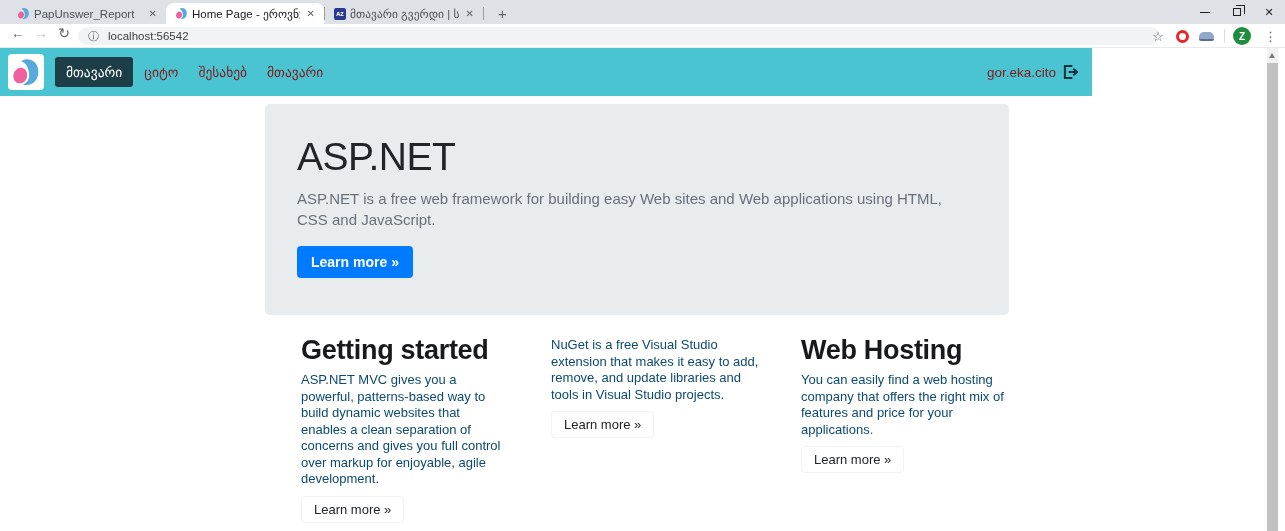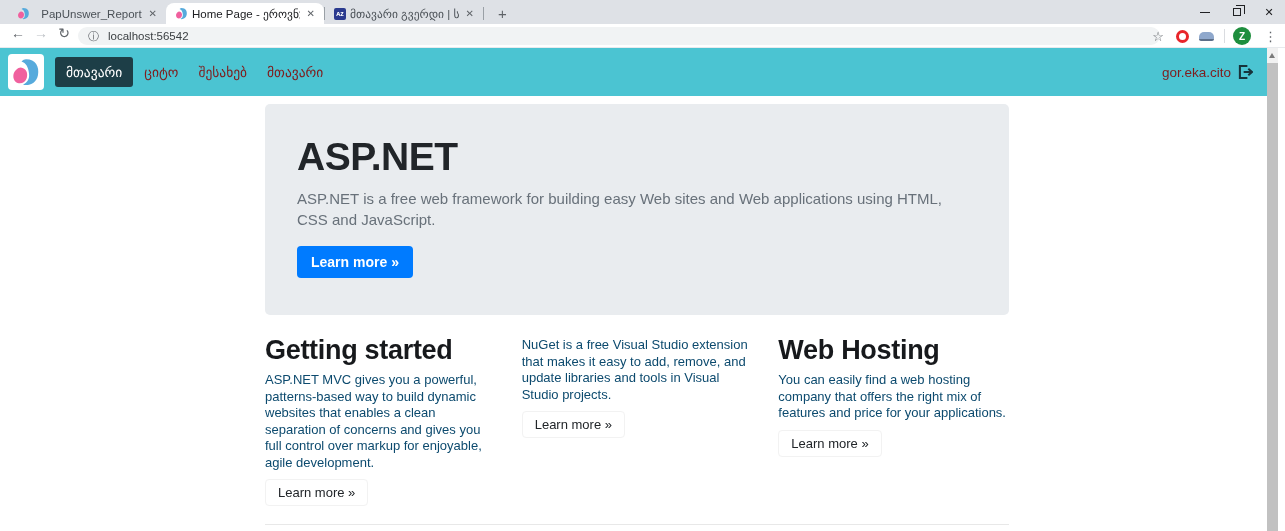--- a/index.html
+++ b/index.html
@@ -2,21 +2,21 @@
 <html lang="en"><head>
 <meta charset="utf-8">
 <style>
   * { margin:0; padding:0; box-sizing:border-box; }
   html,body { width:1285px; height:531px; overflow:hidden; }
   body { font-family:"Liberation Sans", sans-serif; background:#fff; position:relative; }
 
   
   .tabstrip { position:absolute; top:0; left:0; width:1285px; height:24px; background:#dee1e6; }
   .tabs { position:absolute; left:8px; top:0; height:24px; display:flex; align-items:flex-end; }
-  .tab { width:158px; height:21px; display:flex; align-items:center; padding:0 6px 0 9px; font-size:11.5px; color:#4b5157; position:relative; cursor:default;text-align:right; }
+  .tab { width:158px; height:21px; display:flex; align-items:center; padding:0 6px 0 9px; font-size:11.5px; color:#4b5157; position:relative; cursor:default; }
   .tab.active { background:#fff; border-radius:8px 8px 0 0; color:#202124; }
   .tab .title { flex:1; white-space:nowrap; overflow:hidden; margin:0 4px; }
   .tab .close { font-size:10px; color:#5f6368; padding:1px 3px; border-radius:50%; }
   .tab-sep { width:1px; height:13px; background:#9aa0a6; margin-bottom:4px; }
   .favicon-swirl { width:13px; height:13px; flex:0 0 13px; }
   .favicon-blue { width:12px; height:12px; flex:0 0 12px; background:#2b3a8f; border-radius:2px; color:#fff; font-size:7px; font-weight:bold; display:flex; align-items:center; justify-content:center; }
   .newtab { font-size:15px; color:#5f6368; margin:0 0 2px 8px; padding:0 6px; }
   .win-controls { position:absolute; right:0; top:0; height:24px; display:flex; }
   .win-btn { width:32px; height:24px; display:flex; align-items:center; justify-content:center; color:#202124; font-size:11px; }
   .icon-minimize { width:10px; height:1px; background:#202124; display:inline-block; }
@@ -31,35 +31,35 @@
   .omnibox .url { font-size:11.5px; color:#3c4043; }
   .tb-right { position:absolute; right:4px; top:0; height:24px; display:flex; align-items:center; }
   .star { font-size:13px; color:#5f6368; margin-right:12px; }
   .ext-red { width:13px; height:13px; border:3px solid #e8252a; border-radius:50%; margin-right:10px; }
   .ext-blue { width:15px; height:9px; background:#8fa8cc; border-radius:5px 5px 2px 2px; border-bottom:2px solid #5c6e88; margin-right:10px; }
   .tb-sep { width:1px; height:14px; background:#dadce0; margin-right:8px; }
   .avatar { width:18px; height:18px; border-radius:50%; background:#1e8e3e; color:#fff; font-size:10px; font-weight:bold; display:flex; align-items:center; justify-content:center; margin-right:9px; }
   .dots { font-size:13px; color:#5f6368; padding:0 4px; }
 
   
-  .navbar { position:absolute; top:48px; left:0; width:1267px; height:48px; background:#4bc4d2; display:flex; align-items:center; }
+  .navbar { position:absolute; top:48px; left:0; width:1092px; height:48px; background:#4bc4d2; display:flex; align-items:center; }
   .logo { width:36px; height:36px; background:#fff; border-radius:4px; margin-left:8px; display:flex; align-items:center; justify-content:center; }
   .menu { display:flex; align-items:center; margin-left:11px; gap:2px; }
   .menu-item { font-size:13.5px; color:#7f1d1d; padding:7px 9px; border-radius:3px; cursor:pointer; }
   .menu-item.active { background:#1d3e47; color:#fff; padding:7px 11px; }
   .nav-user { margin-left:auto; margin-right:14px; display:flex; align-items:center; gap:7px; }
   .nav-user .uname { color:#7f1d1d; font-size:13.5px; }
 
   
   .container { position:absolute; left:265px; top:96px; width:744px; }
   .jumbotron { margin-top:8px; background:#e9ecef; border-radius:5px; padding:34px 32px 37px; }
-  .jumbotron h1 { font-size:39px; line-height:38px; font-weight:700; color:#212529; letter-spacing:-0.5px; margin-bottom:12px; }
+  .jumbotron h1 { font-size:39px; line-height:38px; font-weight:400; color:#212529; letter-spacing:-0.5px; margin-bottom:12px; }
   .jumbotron .lead { font-size:15px; line-height:21px; color:#68717a; margin-bottom:16px; }
   .btn-primary { display:inline-block; background:#007bff; color:#fff; border:none; border-radius:4px; font-family:inherit; font-size:14px; font-weight:bold; padding:8px 14px; cursor:pointer; }
-  .row { display:flex; gap:26px; margin-top:22px; }
+  .row { display:flex; gap:42px; margin-top:22px;margin-left:36px; }
   .col { flex:1; }
   .col h2 { font-size:27px; line-height:27px; font-weight:600; color:#17191c; margin-bottom:8px; letter-spacing:-0.3px; }
   .col p { font-size:13px; line-height:16.5px; color:#0c4a6e; }
   .btn-light { display:inline-block; margin-top:8px; background:#fff; border:1px solid #f2f2f2; border-radius:4px; font-family:inherit; font-size:13px; color:#212529; padding:5px 12px; cursor:pointer; }
   .footer { margin-top:18px; border-top:1px solid #e8e8e8; padding:12px 0 0 10px; }
 
   
   .scrollbar { position:absolute; left:1267px; top:48px; width:11px; height:483px; background:#f1f1f1; }
   .sb-arrow-up { position:absolute; top:5px; left:2px; width:0; height:0; border-left:3.5px solid transparent; border-right:3.5px solid transparent; border-bottom:5px solid #7b7b7b; }
   .sb-thumb { position:absolute; top:15px; left:0; width:11px; height:468px; background:#c1c1c1; }

